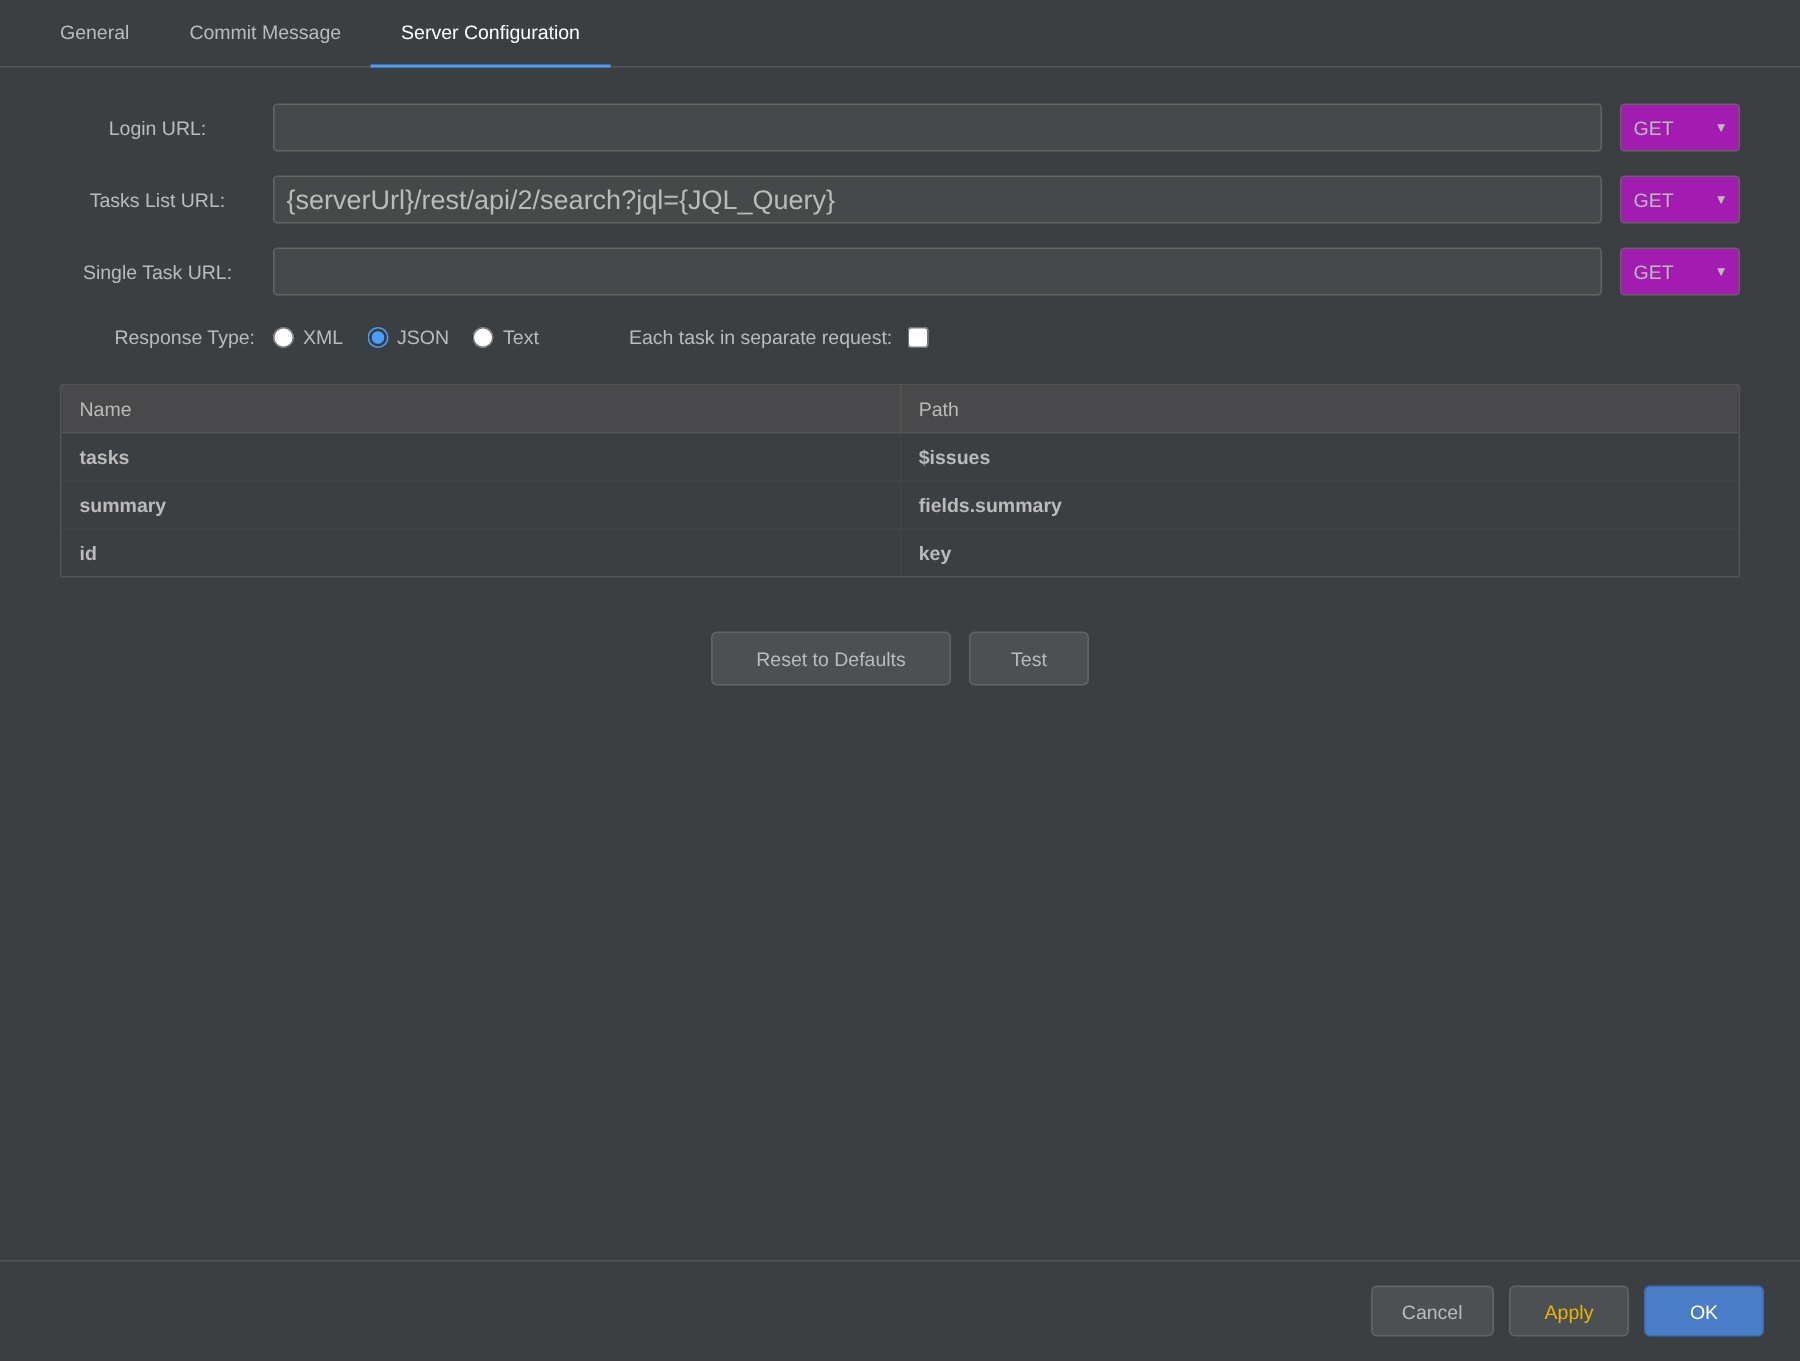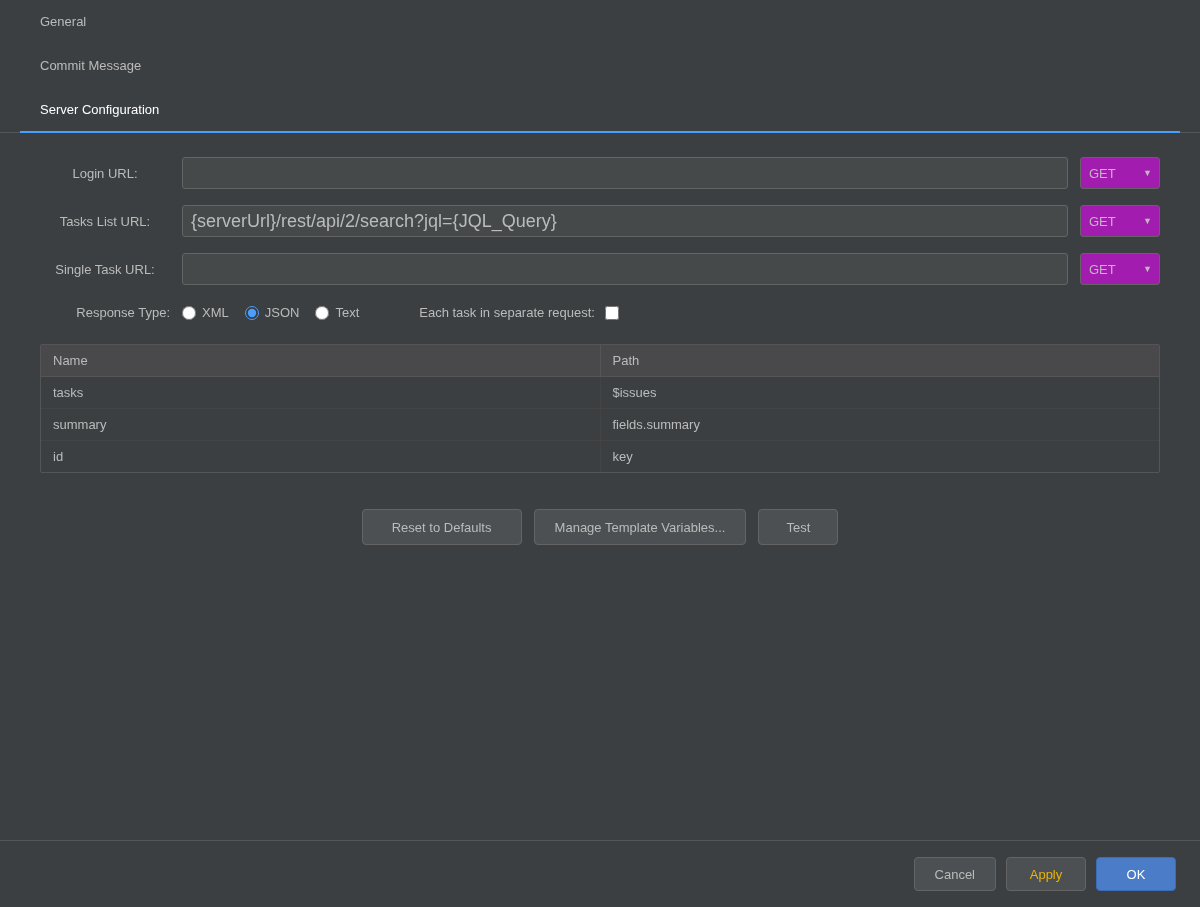--- a/index.html
+++ b/index.html
@@ -22,21 +22,21 @@
     .dialog {
       display: flex;
       flex-direction: column;
       height: 100%;
       background: #3c3f41;
     }
 
     
     .tabs {
       display: flex;
-      flex-direction: column;
+      flex-direction: row;
       border-bottom: 1px solid #555;
       padding: 0 20px;
       background: #3c3f41;
     }
 
     .tab {
       padding: 14px 20px;
       cursor: pointer;
       color: #bbbbbb;
       font-size: 13px;
@@ -226,20 +226,21 @@
     .data-table td:last-child {
       border-right: none;
     }
 
     .data-table tr:last-child td {
       border-bottom: none;
     }
 
     .data-table tbody tr {
       background: #3c3f41;
+      font-weight: bold;
     }
 
     .name-col {
       width: 50%;
     }
 
     .path-col {
       width: 50%;
     }
 
@@ -453,21 +454,20 @@
       <td class="name-col">id</td>
       <td class="path-col">key</td>
     </tr>
             </tbody>
         </table>
       </div>
     </div>
 
     <div class="action-buttons">
       <button class="btn btn-reset">Reset to Defaults</button>
-      <button class="btn btn-manage">Manage Template Variables...</button>
       <button class="btn btn-test">Test</button>
     </div>
 
   </div>
 
   <div class="spacer"></div>
 
   <div class="dialog-footer">
     <button class="btn-cancel">Cancel</button>
     <button class="btn-apply">Apply</button>

